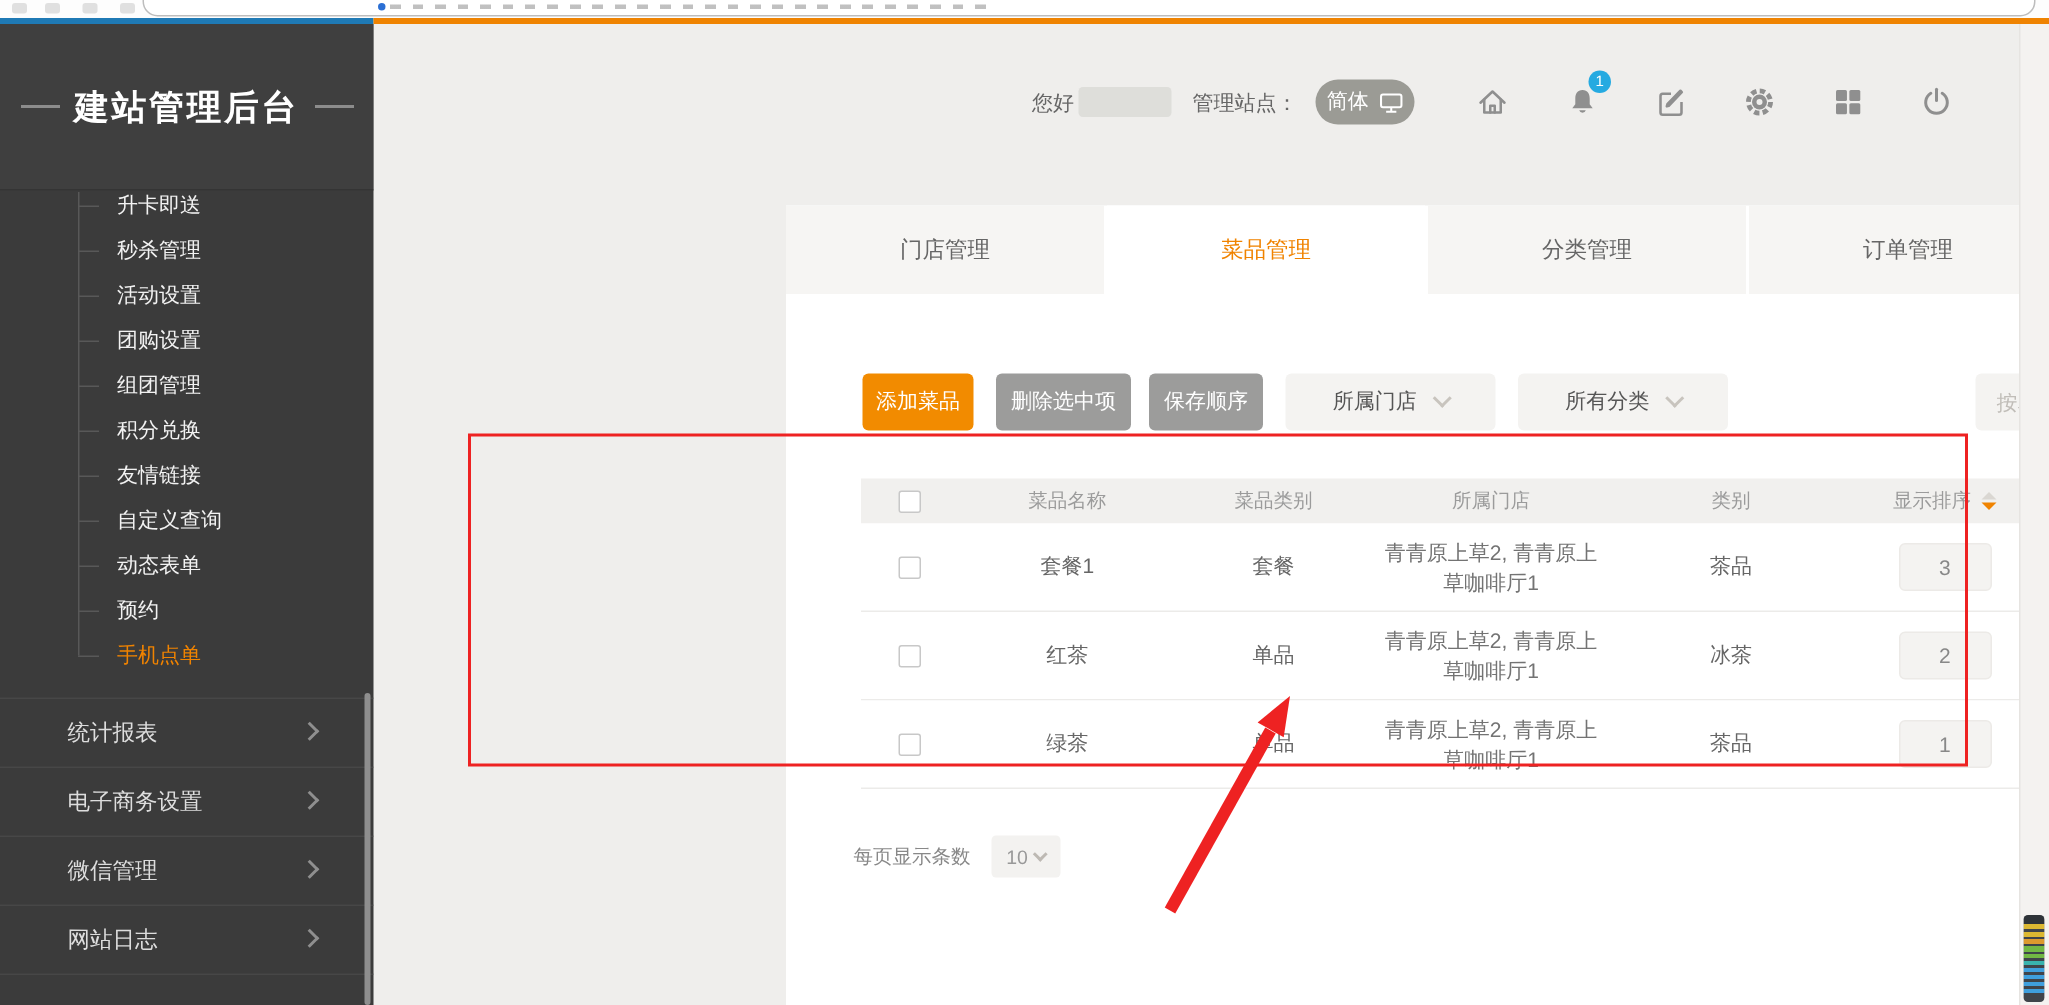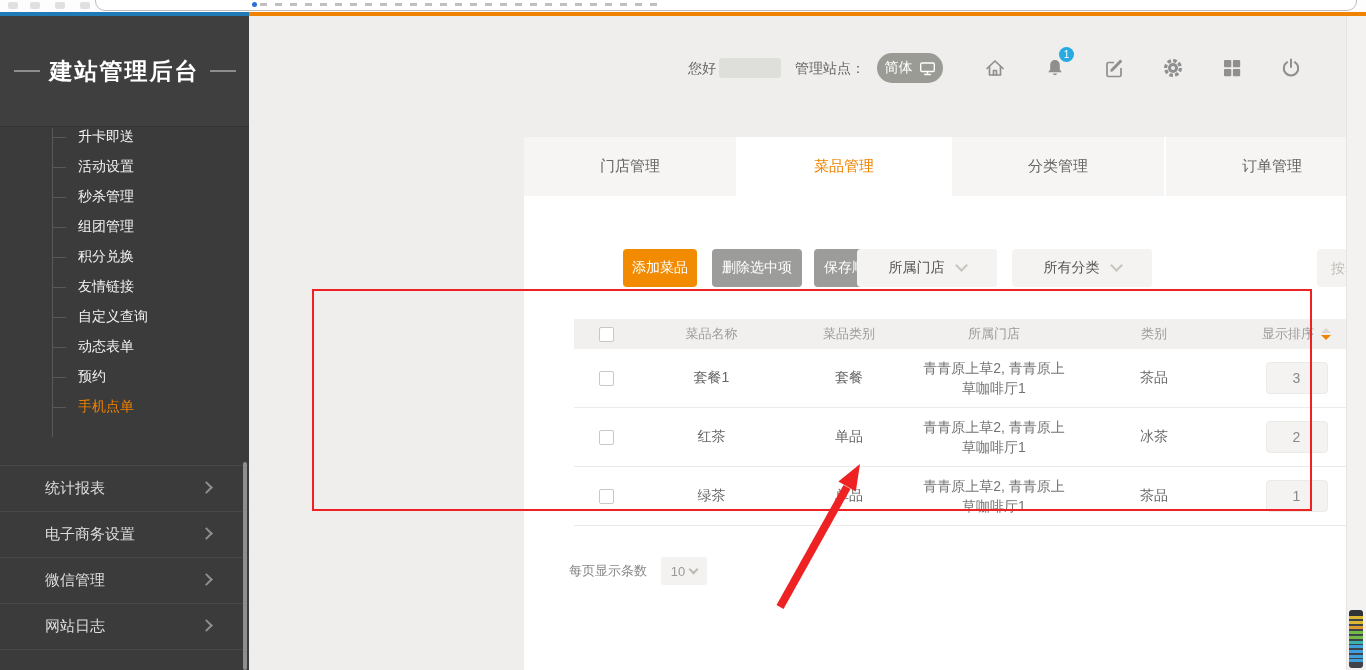--- a/index.html
+++ b/index.html
@@ -53,21 +53,21 @@
     color:#fff; font-size:10px; display:flex; align-items:center; justify-content:center; z-index:3; }
 
   
   .card { position:absolute; left:275px; top:121px; width:1068px; height:549px; background:#fff; }
   .tabs { position:absolute; left:0; top:0; width:1068px; height:59px; display:grid; grid-template-columns:repeat(5,1fr); column-gap:2px; }
   .tab { display:flex; align-items:center; justify-content:center; font-size:15px; color:#666; background:#F6F5F3; cursor:pointer; }
   .tab.active { background:#fff; color:#F08300; }
 
   
   .btn { position:absolute; top:112px; height:38px; border:none; border-radius:4px; color:#fff; font-size:14px;
-    font-family:Liberation Serif, serif; cursor:pointer;margin-left:48px; }
+    font-family:Liberation Serif, serif; cursor:pointer; }
   .btn.orange { background:#F28B00; }
   .btn.gray { background:#9C9C9B; }
   .dd { position:absolute; top:112px; height:38px; width:140px; background:#F4F3F1; border-radius:4px; color:#555;
     font-size:14px; display:flex; align-items:center; justify-content:center; cursor:pointer; }
   .dd-arrow { width:9px; height:9px; border-right:2px solid #C8C4BE; border-bottom:2px solid #C8C4BE;
     transform:rotate(45deg); margin-left:12px; margin-top:-5px; }
   .search-input { position:absolute; left:793px; top:112px; width:180px; height:38px; background:#F4F3F1; border:none;
     border-radius:4px 0 0 4px; padding:0 14px; font-size:14px; color:#555; font-family:inherit; }
   .search-input::placeholder { color:#C0BDB8; }
 
@@ -133,24 +133,27 @@
       <i class="sb-dash"></i>
       <span class="sb-title">建站管理后台</span>
       <i class="sb-dash"></i>
     </div>
     <div class="sb-tree">
       <i class="sb-vline"></i>
       <div class="sb-item">
           <span>升卡即送</span>
         </div>
       <div class="sb-item">
+          <span>秒杀管理</span>
+        </div>
+      <div class="sb-item">
           <span>活动设置</span>
         </div>
       <div class="sb-item">
-          <span>秒杀管理</span>
+          <span>团购设置</span>
         </div>
       <div class="sb-item">
           <span>组团管理</span>
         </div>
       <div class="sb-item">
           <span>积分兑换</span>
         </div>
       <div class="sb-item">
           <span>友情链接</span>
         </div>

